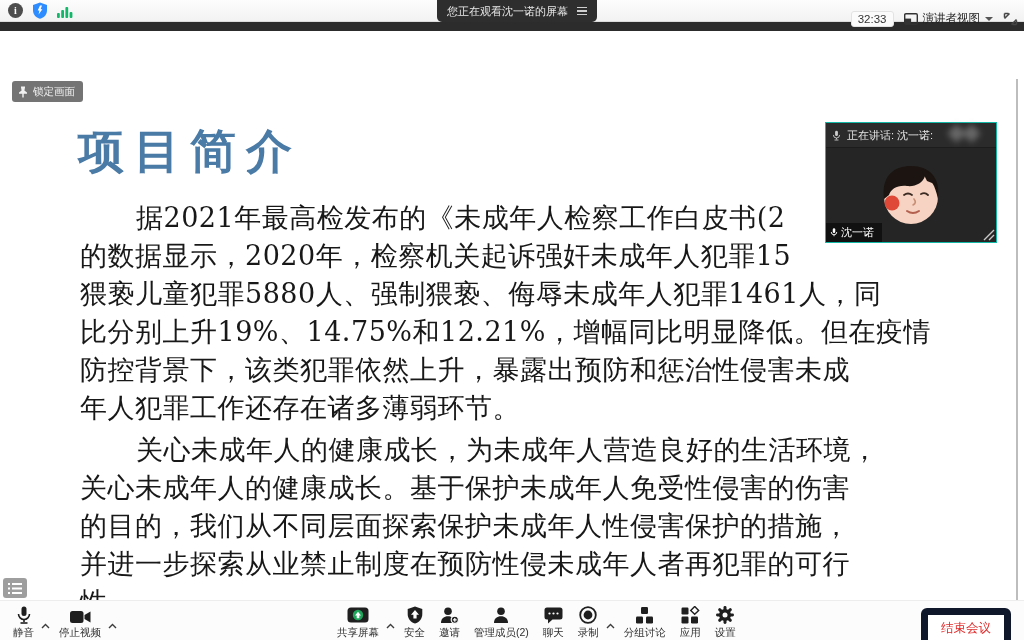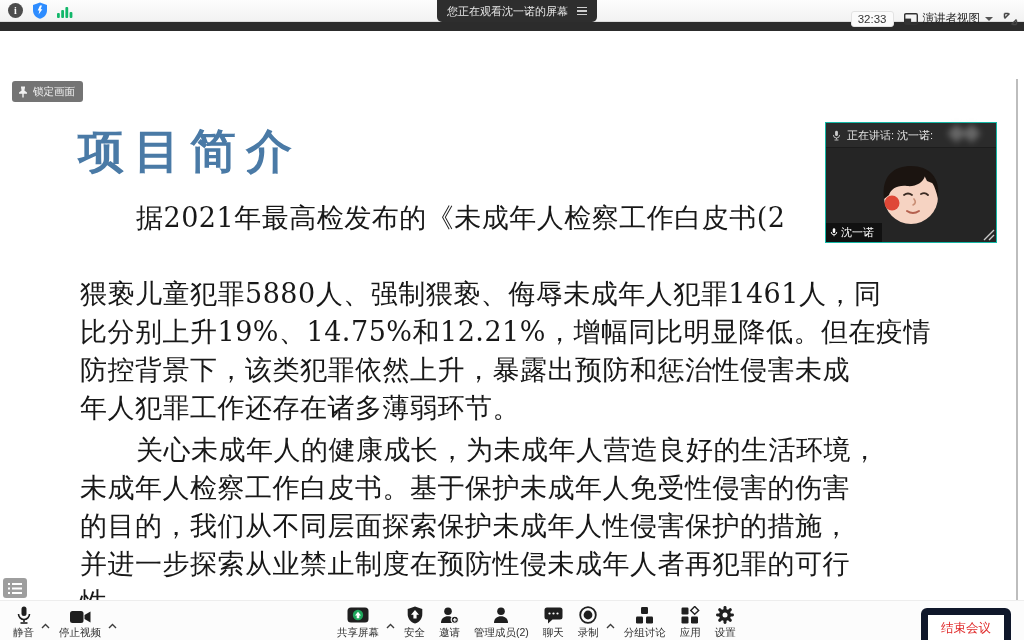--- a/index.html
+++ b/index.html
@@ -134,27 +134,28 @@
     <div class="lock-pill">
       <svg width="10" height="12" viewBox="0 0 10 12">
         <path d="M3 0.5 h4 v1 l-0.6 3 L9 6.5 v1.2 H5.7 V11 L5 12 L4.3 11 V7.7 H1 V6.5 L3.6 4.5 L3 1.5 Z" fill="#f2f2f2"></path>
       </svg>
       <span>锁定画面</span>
     </div>
 
     <div class="slide-title">项目简介</div>
 
     <div class="slide-line indent" style="top:121px;">据2021年最高检发布的《未成年人检察工作白皮书(2</div>
+    <div class="slide-line" style="top:159px;">的数据显示，2020年，检察机关起诉强奸未成年人犯罪15</div>
     <div class="slide-line" style="top:197px;">猥亵儿童犯罪5880人、强制猥亵、侮辱未成年人犯罪1461人，同</div>
     <div class="slide-line" style="top:235px;">比分别上升19%、14.75%和12.21%，增幅同比明显降低。但在疫情</div>
     <div class="slide-line" style="top:273px;">防控背景下，该类犯罪依然上升，暴露出预防和惩治性侵害未成</div>
     <div class="slide-line indent" style="top:353px;">关心未成年人的健康成长，为未成年人营造良好的生活环境，</div>
 
     <div class="slide-line" style="top:311px;">年人犯罪工作还存在诸多薄弱环节。</div>
-    <div class="slide-line" style="top:391px;">未成年人检察工作白皮书。基于保护未成年人免受性侵害的伤害</div>
+    <div class="slide-line" style="top:391px;">关心未成年人的健康成长。基于保护未成年人免受性侵害的伤害</div>
     <div class="slide-line" style="top:429px;">的目的，我们从不同层面探索保护未成年人性侵害保护的措施，</div>
     <div class="slide-line" style="top:467px;">并进一步探索从业禁止制度在预防性侵未成年人者再犯罪的可行</div>
     <div class="slide-line" style="top:505px;">性。</div>
 
     <svg class="wave" viewBox="0 0 1024 30" preserveAspectRatio="none">
       <path d="M0 15 L120 10 L260 14 L420 8 L560 13 L700 9 L860 13 L1024 7 L1024 30 L0 30 Z" fill="#c7d4e0"></path>
       <path d="M0 30 V13 L70 17 L150 28 Z" fill="#86a3bf"></path>
       <path d="M300 30 L420 12 L540 14 L680 28 Z" fill="#93b0c8" opacity="0.85"></path>
       <path d="M755 30 L825 11 L868 4 L920 13 L1024 7 L1024 30 Z" fill="#4c78a2"></path>
       <path d="M668 24 q2 -6 8 -6 l2 -3 3 3 h6 l3 -3 2 3 q6 1 6 6 l-1 4 h-3 l-1 -2 h-4 l-1 2 h-8 l-1 -2 h-4 l-1 2 h-3 Z" fill="#2e5d8c"></path>

